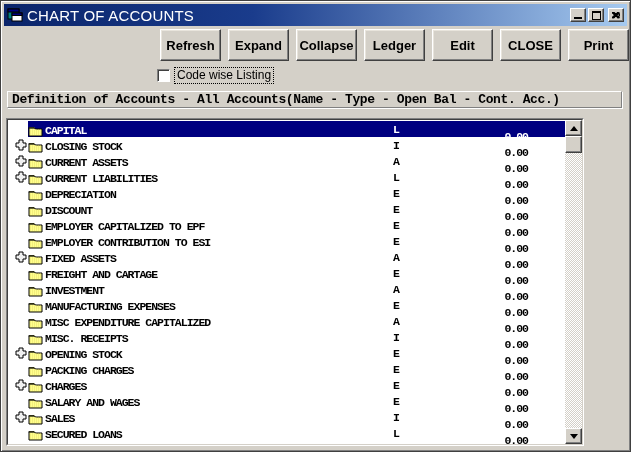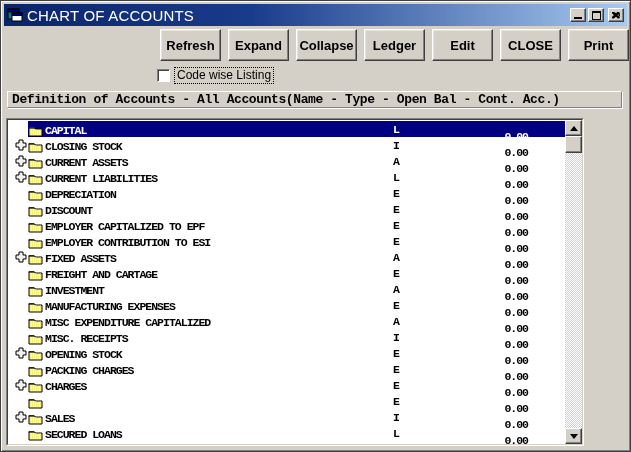--- a/index.html
+++ b/index.html
@@ -486,20 +486,21 @@
       <svg class="plus-icon" width="12" height="12" viewBox="0 0 12 12" style="visibility: hidden;">
         <path d="M4 1 H8 V4 H11 V8 H8 V11 H4 V8 H1 V4 H4 Z" fill="#f0f0f0" stroke="#000000" stroke-width="1"></path>
       </svg>
     </span>
     <span class="row-body">
       <svg class="folder" width="15" height="13" viewBox="0 0 15 13">
         <path d="M1 3.5 H6 L7.5 5 H14 V12 H1 Z" fill="#ffff8c" stroke="#000000"></path>
         <path d="M1 3.5 H6 L7 4.5 H1 Z" fill="#e6e67a" stroke="#000000" stroke-width="0.6"></path>
         <path d="M2 6 H13 M2 8 H13 M2 10 H13" stroke="#e0d060" stroke-width="0.7" stroke-dasharray="1 1"></path>
       </svg>
+      <span class="name">SALARY AND WAGES</span>
     </span>
     <span class="type">E</span>
     <span class="balance">0.00</span>
   </div>
 
   <div class="row">
     <span class="tree">
       <svg class="plus-icon" width="12" height="12" viewBox="0 0 12 12">
         <path d="M4 1 H8 V4 H11 V8 H8 V11 H4 V8 H1 V4 H4 Z" fill="#f0f0f0" stroke="#000000" stroke-width="1"></path>
       </svg>

